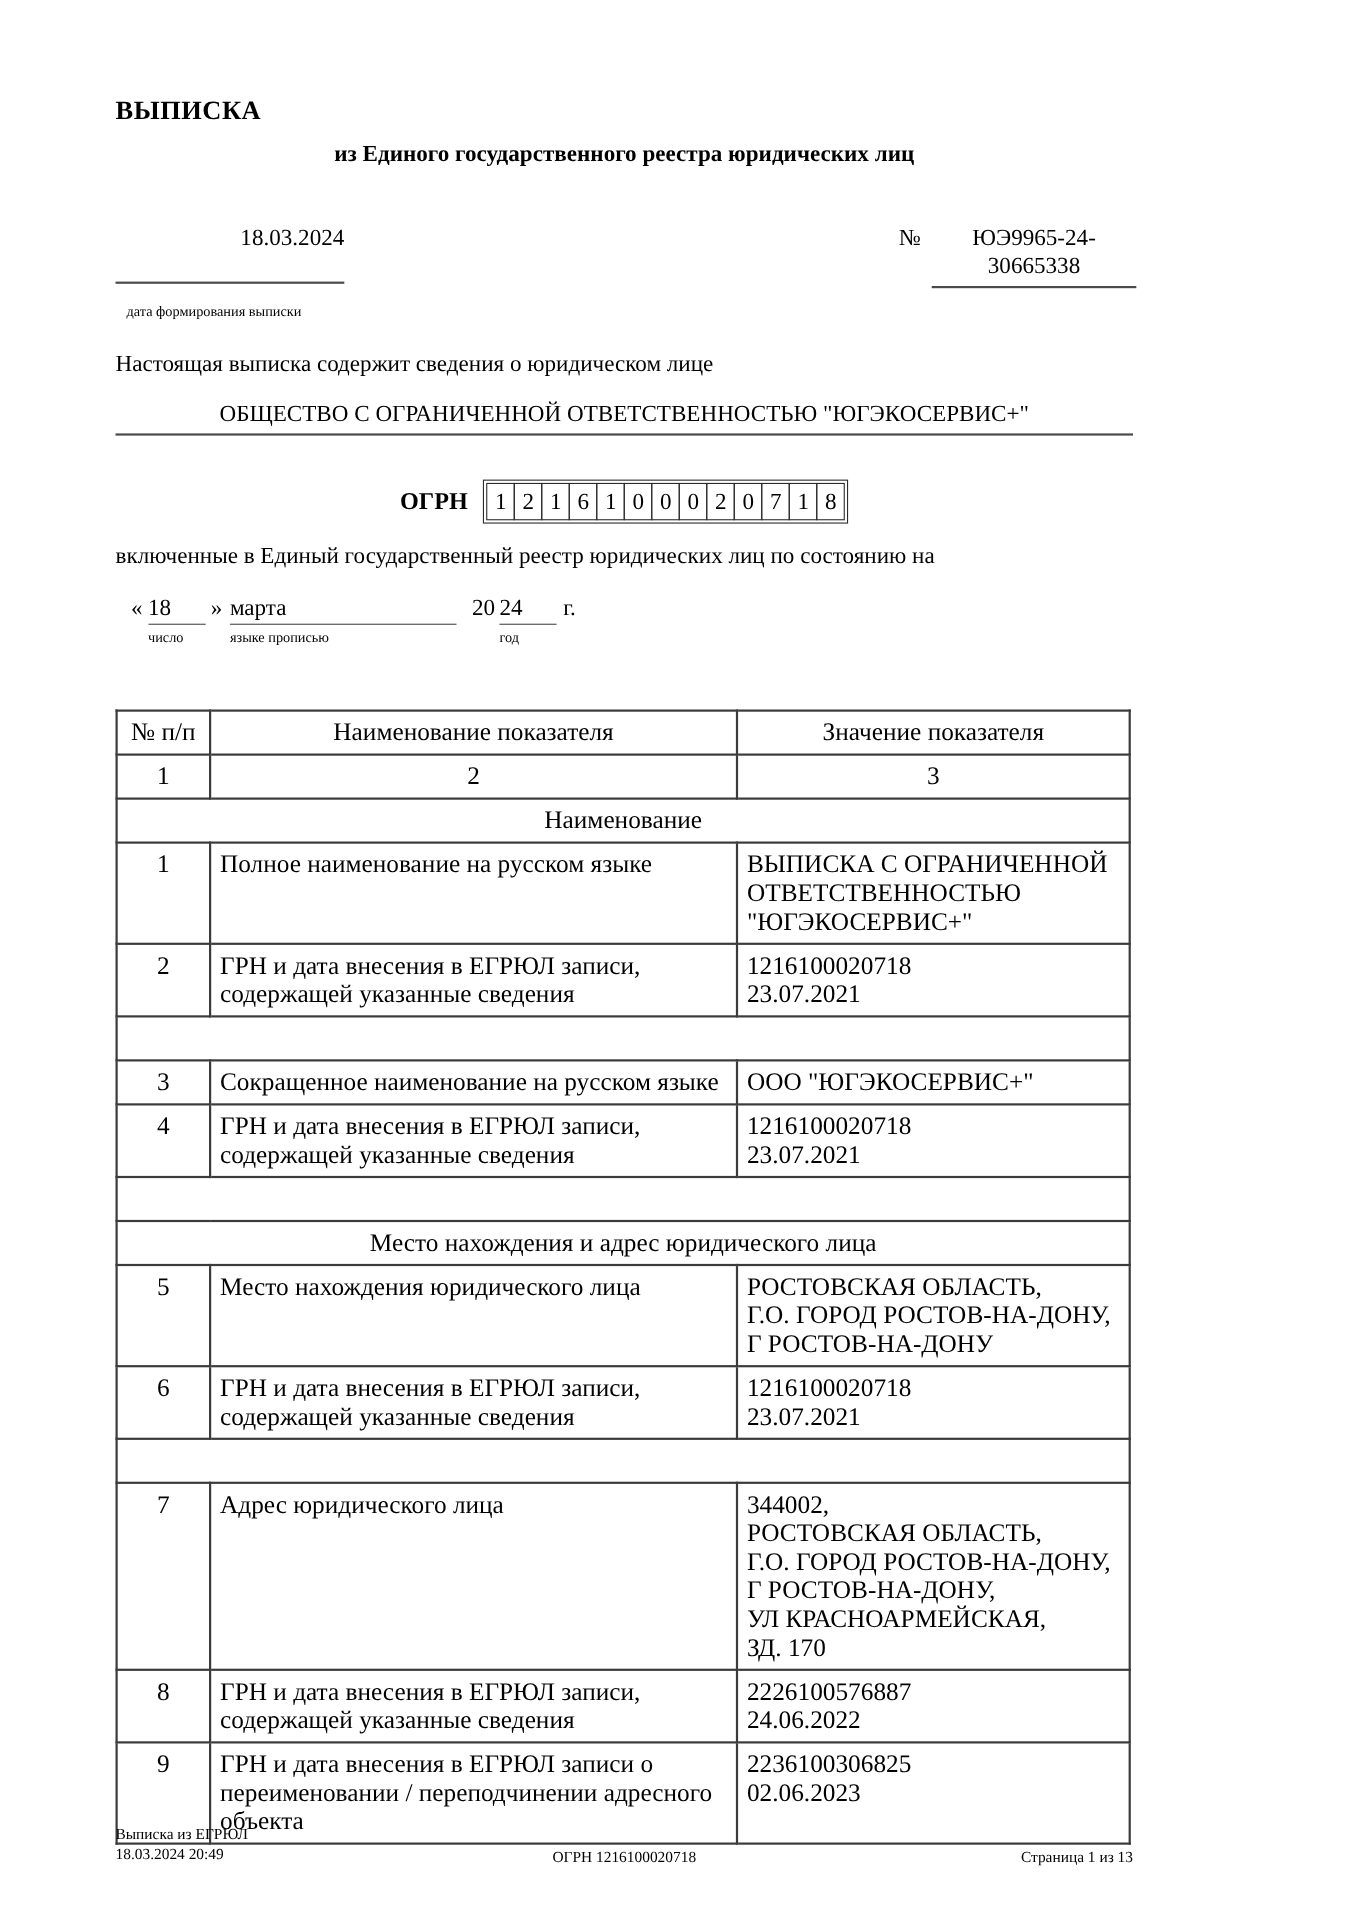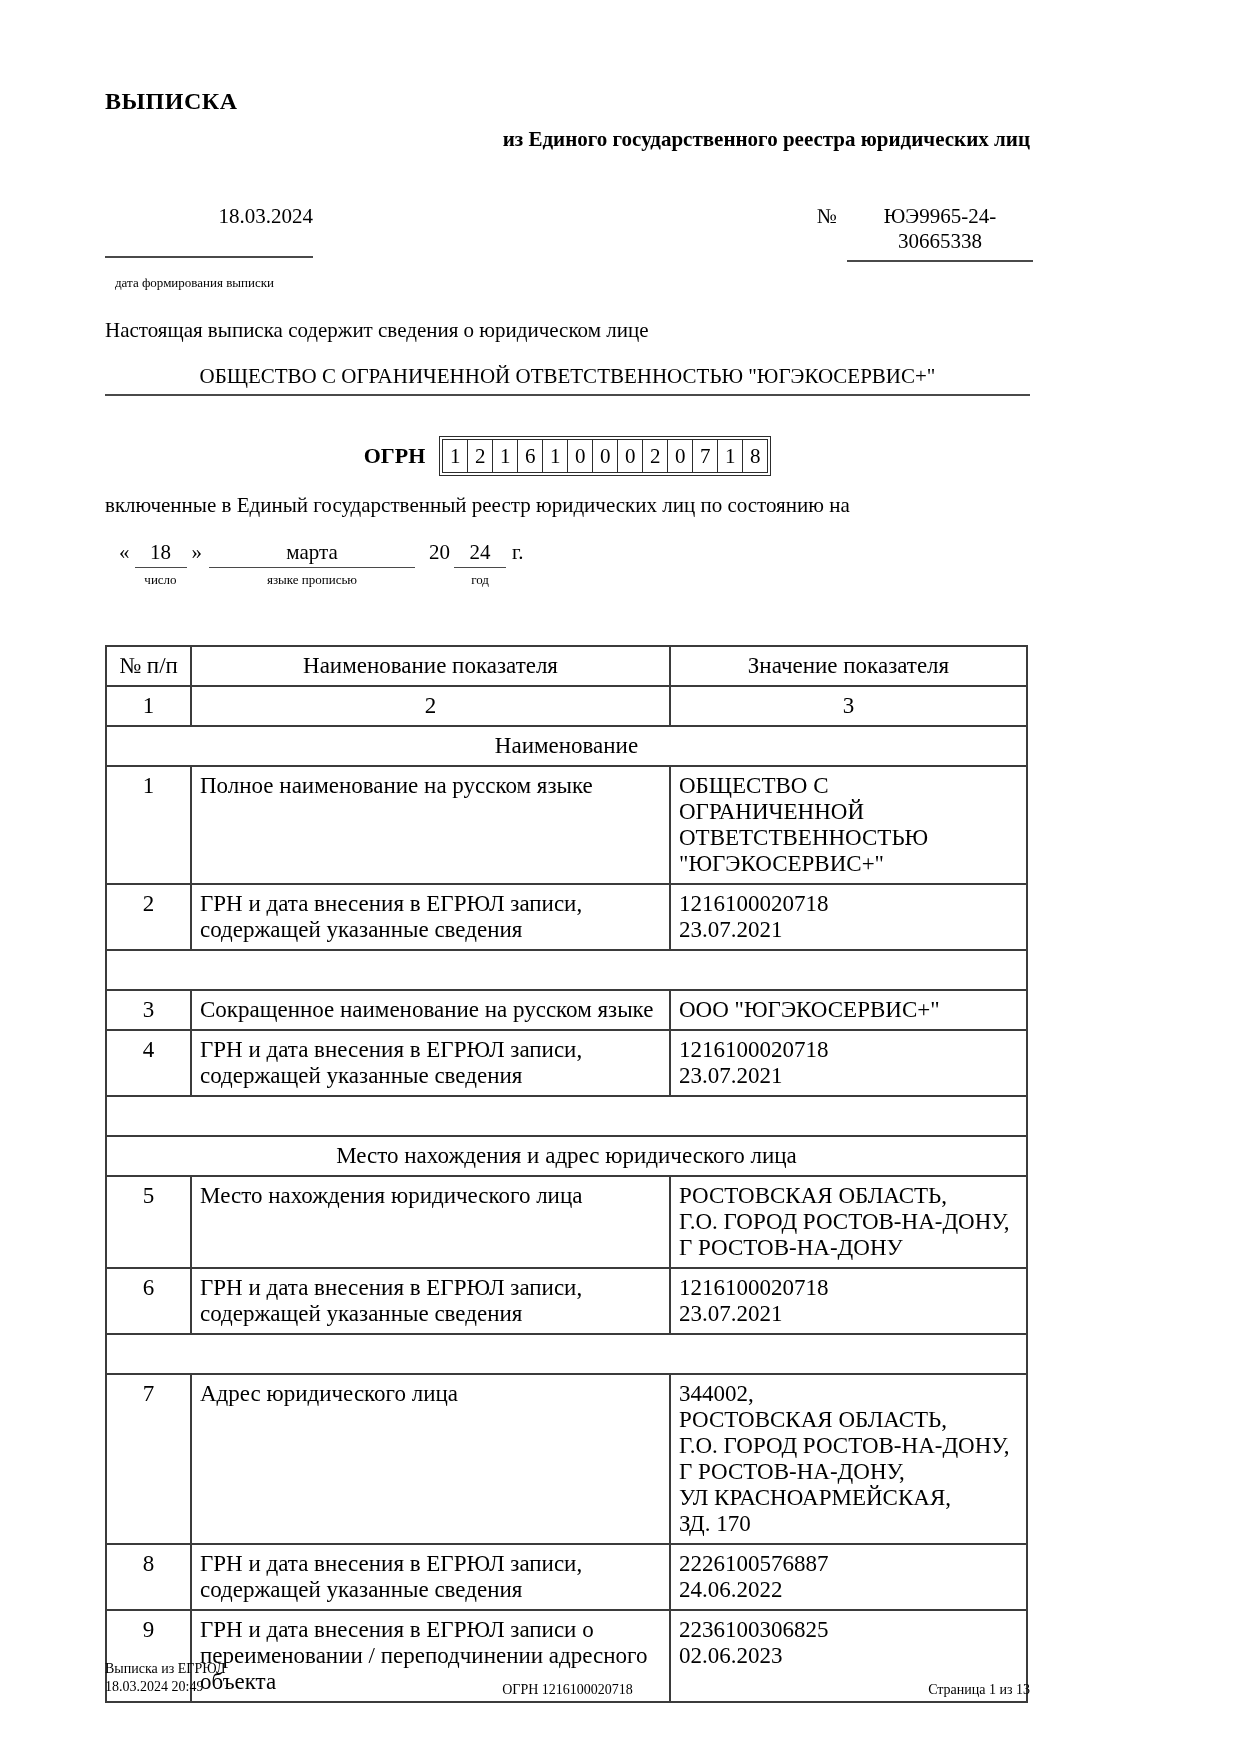--- a/index.html
+++ b/index.html
@@ -4,21 +4,21 @@
 <style>
   * { margin:0; padding:0; box-sizing:border-box; }
   html,body { background:#ffffff; }
   body {
     width:1240px; height:1755px; position:relative; overflow:hidden;
     font-family:"Liberation Serif","DejaVu Serif",serif; color:#000;
   }
   .content { position:absolute; left:105px; top:0; width:925px; }
 
   .doc-title { margin-top:88px; text-align:left; font-size:24px; font-weight:bold; letter-spacing:0.5px; }
-  .doc-subtitle { margin-top:12px; text-align:right; font-size:21px; font-weight:bold; }
+  .doc-subtitle { margin-top:12px; text-align:center; font-size:21px; font-weight:bold; }
 
   .top-row { position:relative; margin-top:52px; height:84px; }
   .date-block { position:absolute; left:0; top:0; width:208px; }
   .date-block .value { text-align:right; font-size:21px; line-height:24px; }
   .date-block .uline { border-bottom:2px solid #4a4a4a; margin-top:28px; }
   .date-block .small-label { font-size:13px; margin-top:17px; padding-left:10px; }
   .num-sign { position:absolute; left:712px; top:0; font-size:21px; line-height:24px; }
   .num-block { position:absolute; left:742px; top:0; width:186px; }
   .num-block .value { text-align:center; font-size:21px; line-height:25px; }
   .num-block .uline { border-bottom:2px solid #4a4a4a; margin-top:6px; }
@@ -35,21 +35,21 @@
   .ogrn-cell {
     width:26px; height:34px; border:1px solid #2c2c2c; margin-left:-1px;
     display:flex; align-items:center; justify-content:center; font-size:21px;
   }
   .ogrn-cell:first-child { margin-left:0; }
 
   .included { margin-top:17px; font-size:21px; }
 
   .date-line { margin-top:21px; display:flex; align-items:flex-start; padding-left:14px; font-size:21px; }
   .dl-quote { line-height:26px; }
-  .dl-group { text-align:center; }
+  .dl-group { text-align:left; }
   .dl-group .dl-val { line-height:26px; border-bottom:1px solid #4a4a4a; padding-bottom:2px; }
   .dl-group .small-label { font-size:13px; margin-top:4px; }
   .dl-day { width:52px; margin:0 5px; }
   .dl-month { width:206px; margin-left:7px; }
   .dl-static { line-height:26px; margin-left:14px; }
   .dl-year { width:52px; margin-left:4px; }
   .dl-gsuffix { line-height:26px; margin-left:6px; }
 
   table.main { margin-top:57px; width:921px; border-collapse:collapse; table-layout:fixed; font-size:23px; }
   table.main td { border:2px solid #3b3b3b; vertical-align:top; padding:6px 8px; line-height:26px; }
@@ -148,21 +148,21 @@
         <td class="c-head">2</td>
         <td class="c-head">3</td>
       </tr>
     <tr>
           <td colspan="3" class="c-section">Наименование</td>
         </tr>
         <tr>
           <td class="c-num">1</td>
           <td>Полное наименование на русском языке</td>
           <td>
-            <div>ОБЩЕСТВО С ОГРАНИЧЕННОЙ</div>
+            <div>ВЫПИСКА С ОГРАНИЧЕННОЙ</div>
             <div>ОТВЕТСТВЕННОСТЬЮ</div>
             <div>"ЮГЭКОСЕРВИС+"</div>
           </td>
         </tr>
         <tr>
           <td class="c-num">2</td>
           <td>ГРН и дата внесения в ЕГРЮЛ записи, содержащей указанные сведения</td>
           <td>
             <div>1216100020718</div>
             <div>23.07.2021</div>

